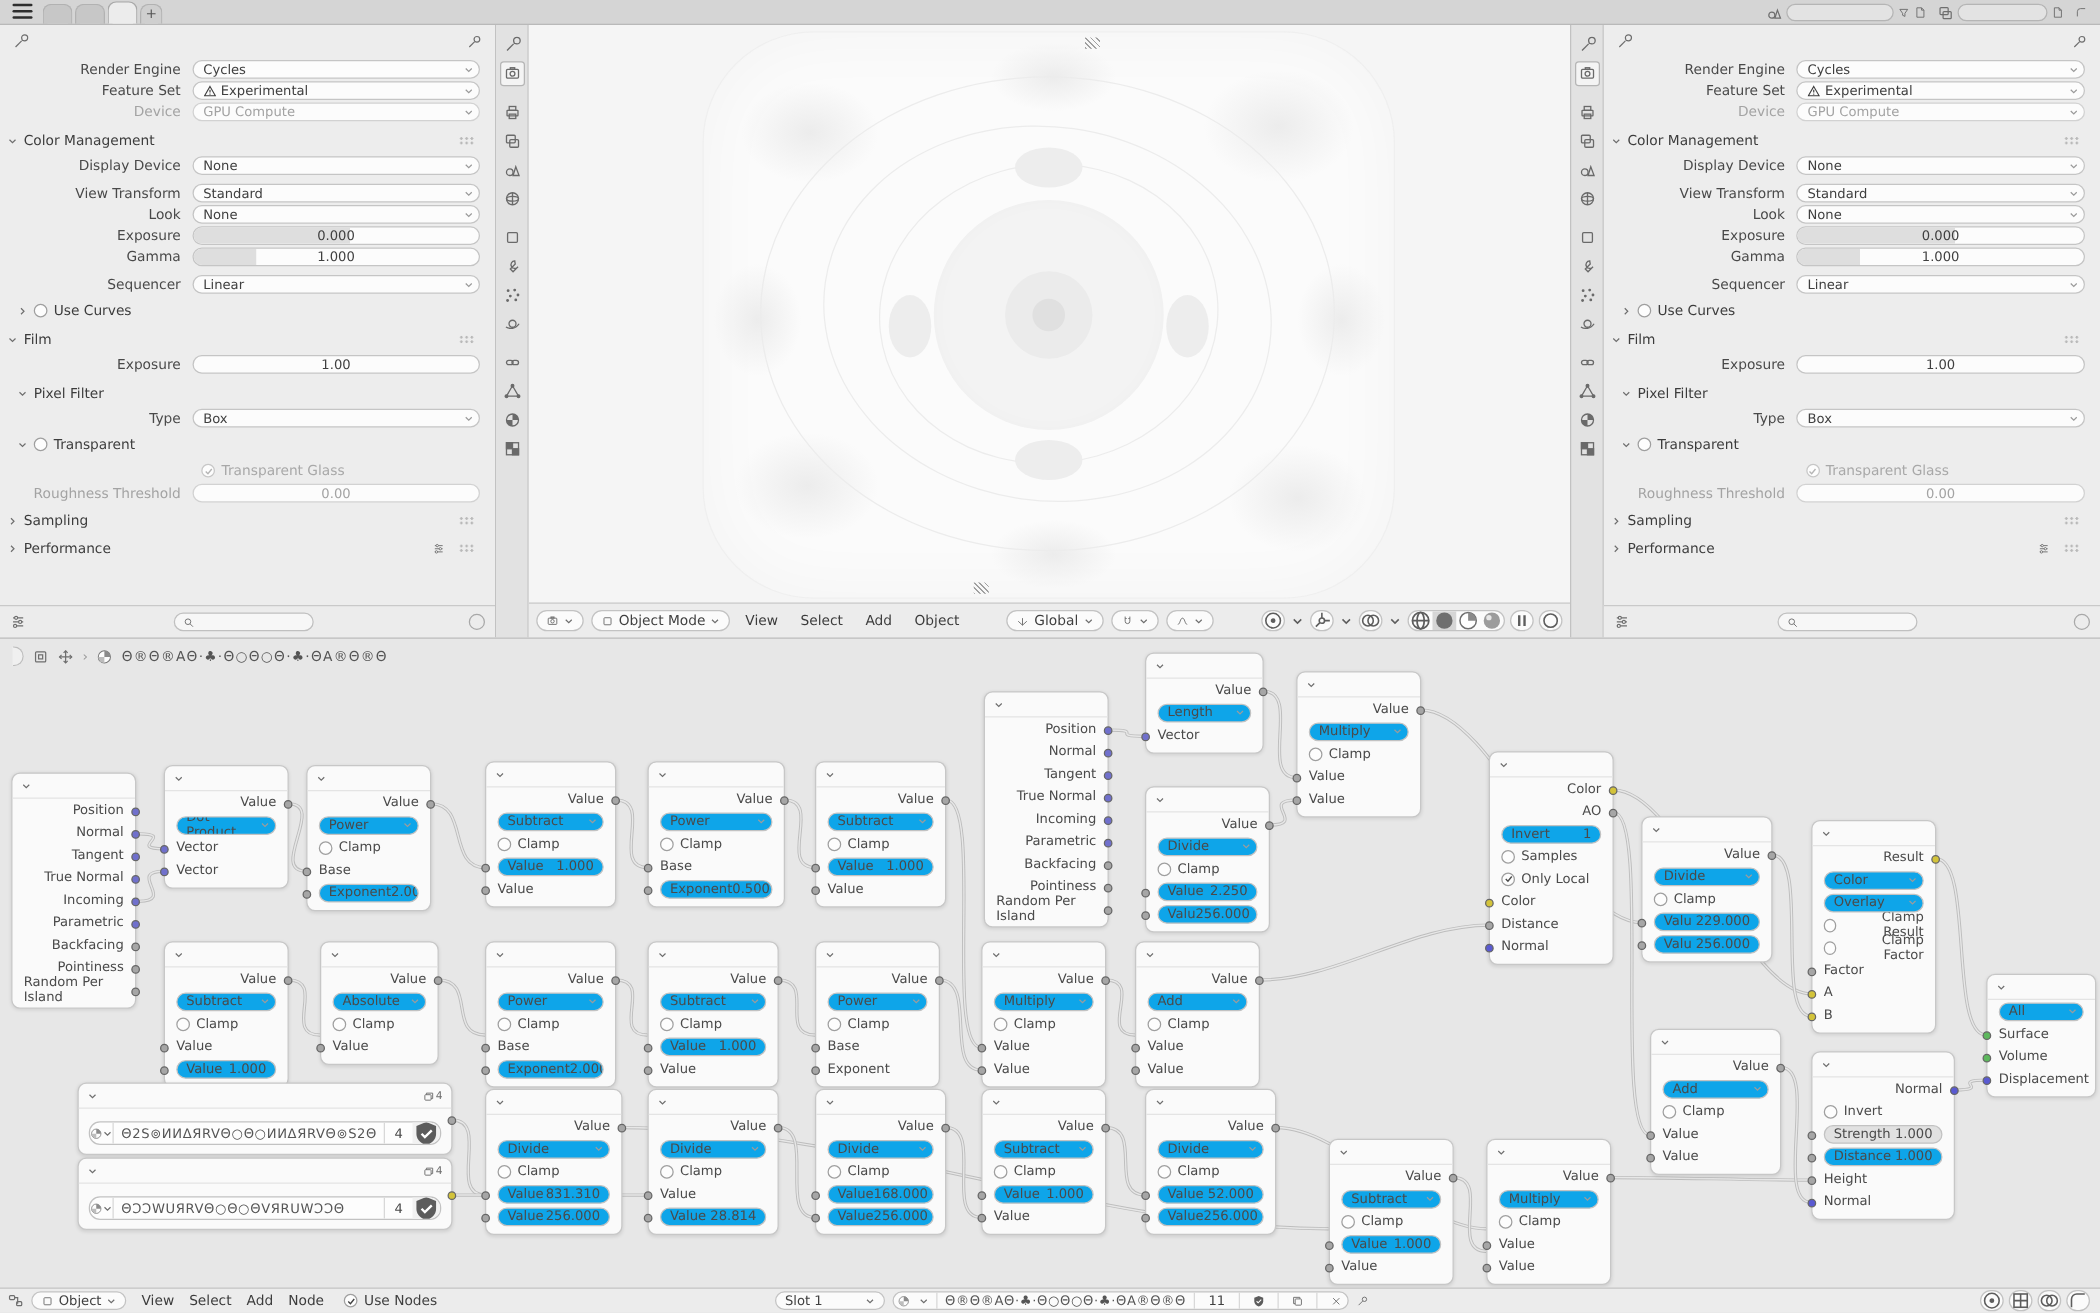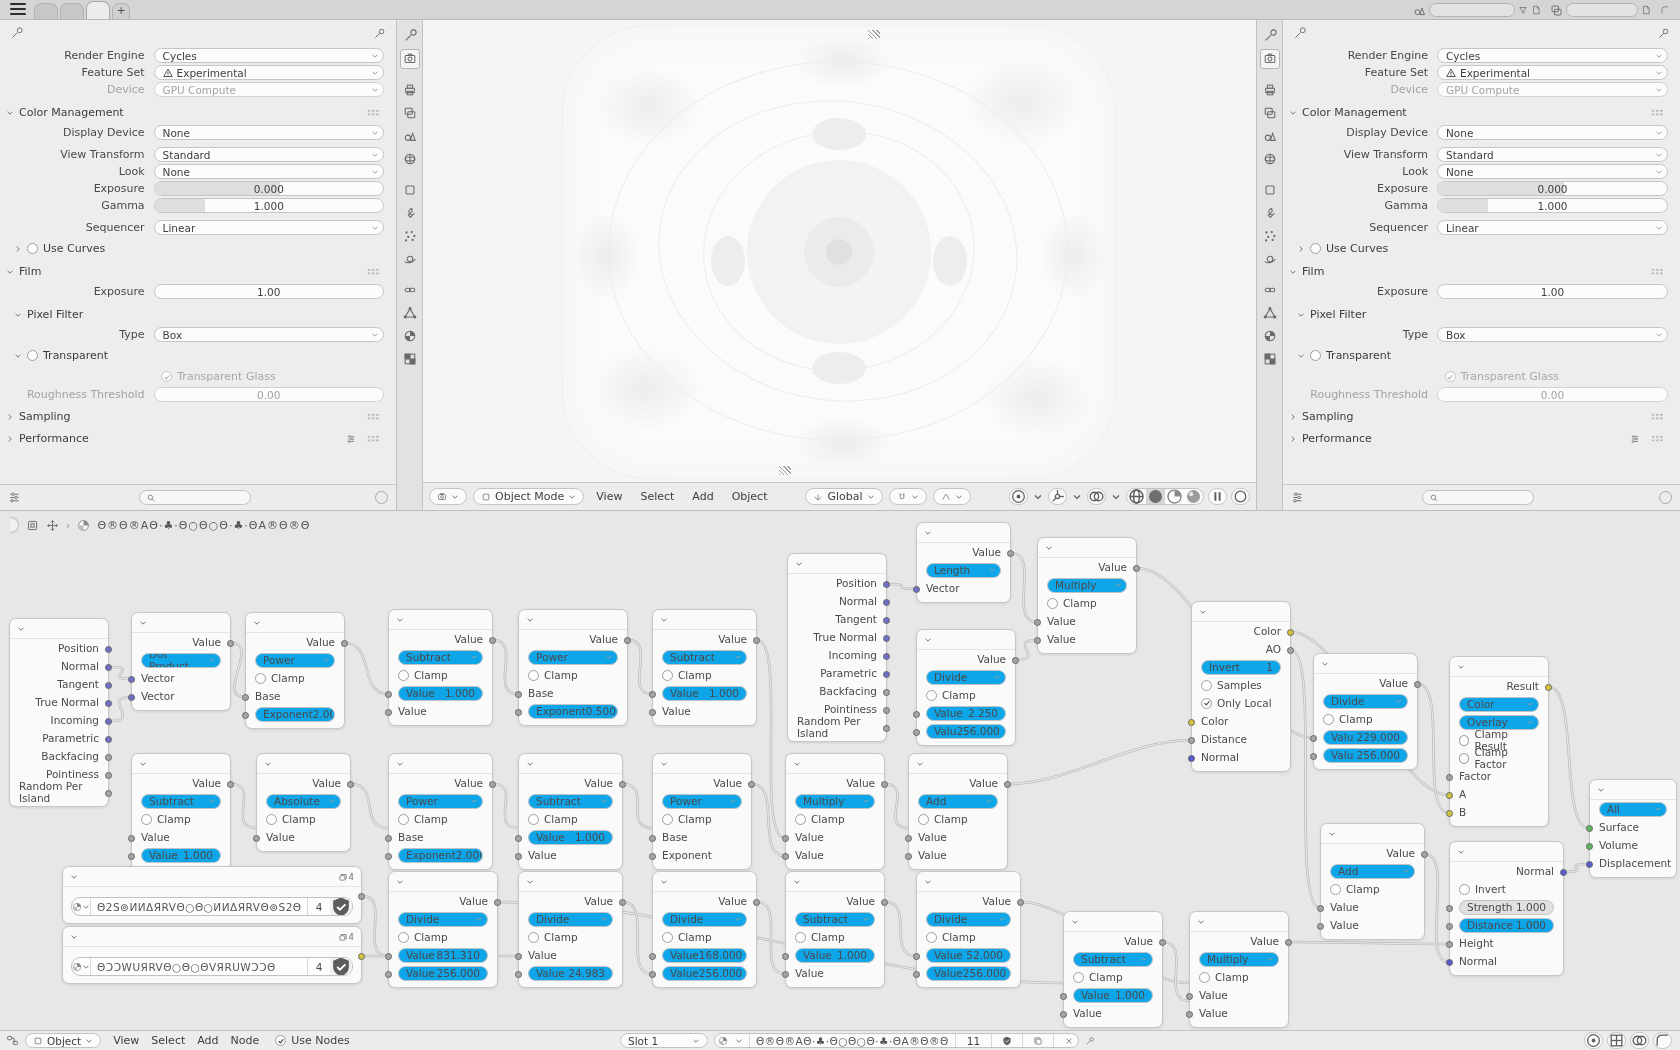--- a/index.html
+++ b/index.html
@@ -1634,21 +1634,21 @@
           </div>
           <span class="sock v" style="top: 81px; left: -4px;"></span>
           <div class="nrow">
             <div class="ncap">
               <span>Valu</span>
               <span class="nv">256.000</span>
             </div>
           </div>
           <span class="sock v" style="top: 99px; left: -4px;"></span>
         </div>
-        <div class="node" style="left: 1449px; top: 145px; width: 100px; height: 171px;">
+        <div class="node" style="left: 1449px; top: 145px; width: 100px; height: 171px; text-align: right;">
           <div class="nhead">
             <span class="icon xs">
               <svg viewBox="0 0 10 10" fill="none" stroke="currentColor" stroke-width="1.2">
                 <polyline points="2,3.5 5,6.5 8,3.5"></polyline>
               </svg>
             </span>
           </div>
           <div class="nrow rout">
             <span>Result</span>
           </div>
@@ -2142,21 +2142,21 @@
               <span>Clamp</span>
             </div>
           </div>
           <div class="nrow">
             <span>Value</span>
           </div>
           <span class="sock v" style="top: 81px; left: -4px;"></span>
           <div class="nrow">
             <div class="ncap">
               <span>Value</span>
-              <span class="nv">24.983</span>
+              <span class="nv">28.814</span>
             </div>
           </div>
           <span class="sock v" style="top: 99px; left: -4px;"></span>
         </div>
         <div class="node" style="left: 652px; top: 360px; width: 105px; height: 117px;">
           <div class="nhead">
             <span class="icon xs">
               <svg viewBox="0 0 10 10" fill="none" stroke="currentColor" stroke-width="1.2">
                 <polyline points="2,3.5 5,6.5 8,3.5"></polyline>
               </svg>

